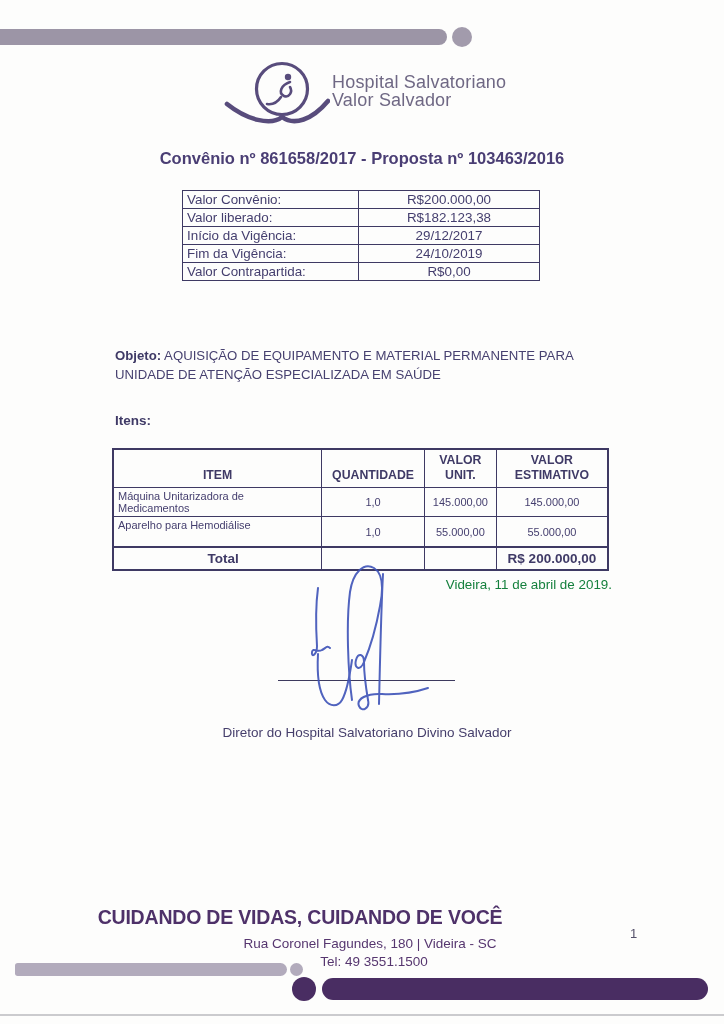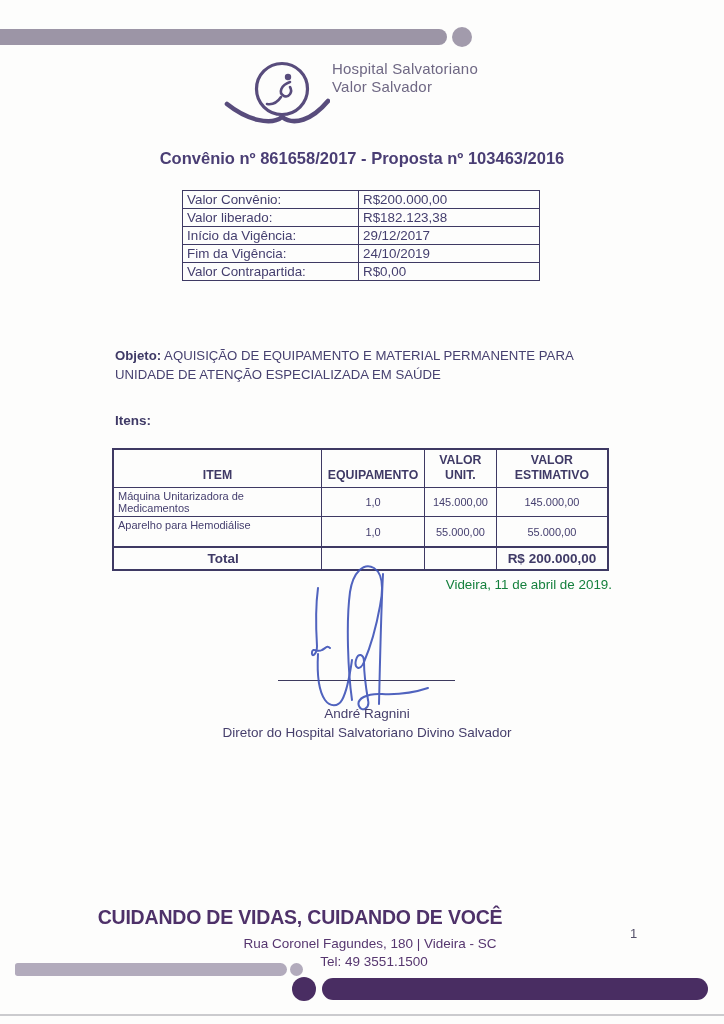--- a/index.html
+++ b/index.html
@@ -15,32 +15,32 @@
 
   
   .bar-top { position:absolute; top:29px; left:0; width:447px; height:16px;
              background:#9c95a6; border-radius:0 8px 8px 0; }
   .dot-top { position:absolute; top:27px; left:452px; width:20px; height:20px;
              border-radius:50%; background:#a29bac; }
 
   
   .logo-wrap { position:absolute; top:60px; left:224px; display:flex; }
   .logo-mark { width:106px; height:70px; }
-  .logo-text { margin-left:2px; font-size:15px; line-height:17.5px;
+  .logo-text { margin-left:2px; margin-top:14px; font-size:18px; line-height:17.5px;
                color:#6f6884; letter-spacing:0.2px; }
 
   
   .doc-title { position:absolute; top:149px; left:0; width:100%; text-align:center;
                font-size:16.5px; font-weight:bold; color:#4a3e74; }
 
   
   .info-table { position:absolute; top:190px; left:182px; width:358px;
                 border-collapse:collapse; font-size:13.4px; color:#443e6e; }
   .info-table td { border:1.6px solid #3e3963; height:17px; padding:0 4px; line-height:16px; }
-  .info-table td.val { width:172px; }
+  .info-table td.val { text-align:center; width:172px; }
 
   
   .objeto { position:absolute; top:347px; left:115px; width:505px;
             font-size:13.2px; line-height:18.5px; color:#474170; margin:0; }
   .objeto strong { color:#3f3a66; }
 
   .itens { position:absolute; top:413px; left:115px; font-weight:bold;
            font-size:13.5px; color:#3f3a66; }
 
   
@@ -148,21 +148,21 @@
   <table class="items-table">
     <colgroup>
       <col style="width:210px">
         <col style="width:103px">
         <col style="width:72px">
         <col style="width:112px">
     </colgroup>
     <thead>
       <tr>
         <th>ITEM</th>
-        <th>EQUIPAMENTO</th>
+        <th>QUANTIDADE</th>
         <th>VALOR UNIT.</th>
         <th>VALOR ESTIMATIVO</th>
       </tr>
     </thead>
     <tbody>
       <tr class="r1">
         <td class="c-item">Máquina Unitarizadora de Medicamentos</td>
         <td class="c-num">1,0</td>
         <td class="c-num">145.000,00</td>
         <td class="c-num">145.000,00</td>
@@ -185,21 +185,20 @@
   <div class="date-line">Videira, 11 de abril de 2019.</div>
 
   <div class="sig-line"></div>
   <svg class="sig-ink" viewBox="0 0 200 155" fill="none" stroke="#3e53b8" stroke-width="2" stroke-linecap="round" stroke-linejoin="round" opacity="0.9">
     <path d="M38 26 C35 48 36 68 37 84 C37 93 31 96 32 90 C33 85 37 91 42 88 C46 86 47 83 50 86"></path>
     <path d="M38 92 C37 110 38 128 45 138 C50 145 58 145 62 138 C66 131 70 112 72 98"></path>
     <path d="M72 138 C68 110 66 60 70 30 C73 10 84 0 94 6 C102 11 104 24 100 44 C96 66 90 86 84 100 C80 110 74 106 76 98 C78 90 84 92 84 100 C84 112 86 126 88 138"></path>
     <path d="M103 12 C101 50 100 100 99 142"></path>
     <path d="M88 138 C90 146 82 151 79 144 C76 137 87 131 102 132 C122 133 136 130 148 126"></path>
   </svg>
-  <div class="signer-name">André Ragnini</div>
   <div class="signer-title">Diretor do Hospital Salvatoriano Divino Salvador</div>
 
   <div class="tagline">CUIDANDO DE VIDAS, CUIDANDO DE VOCÊ</div>
   <div class="addr">Rua Coronel Fagundes, 180 | Videira - SC</div>
   <div class="phone">Tel: 49 3551.1500</div>
   <div class="pagenum">1</div>
 
   <div class="bar-gray"></div>
   <div class="dot-gray"></div>
   <div class="dot-dark"></div>

